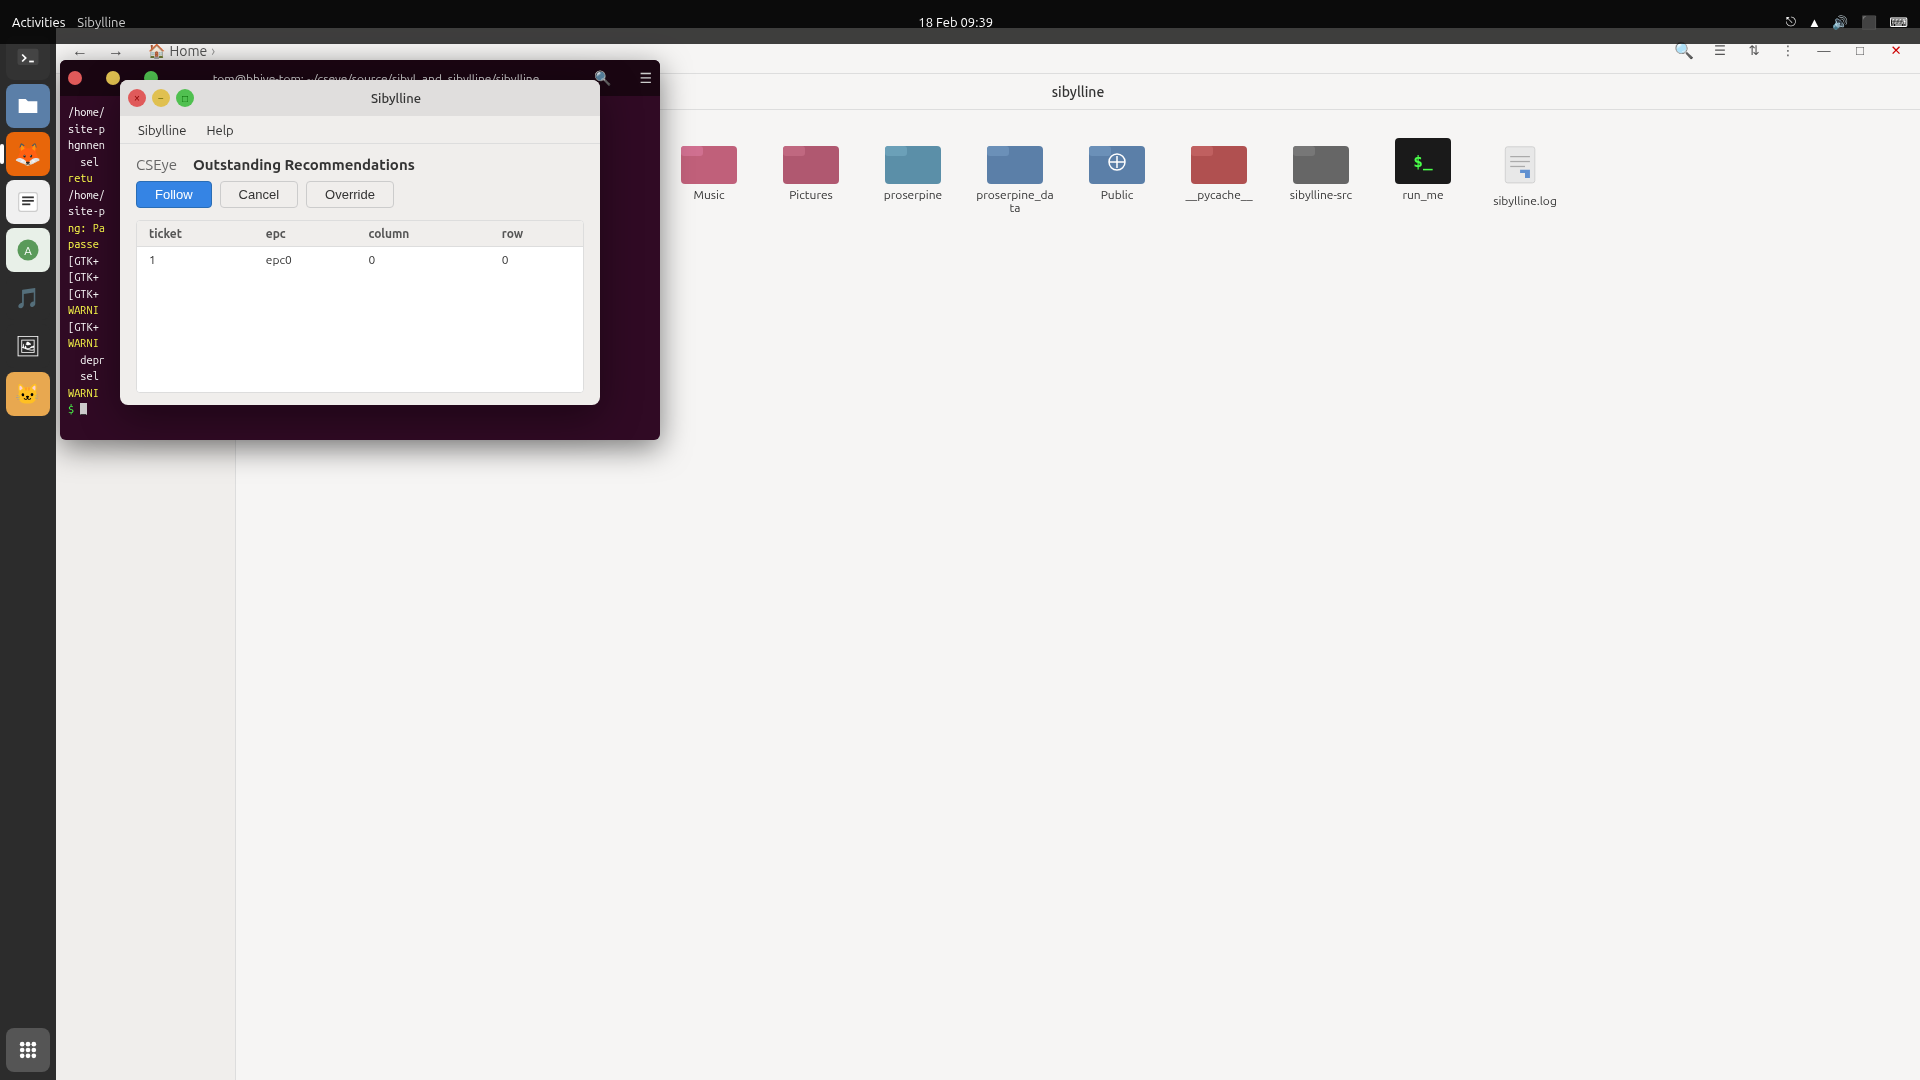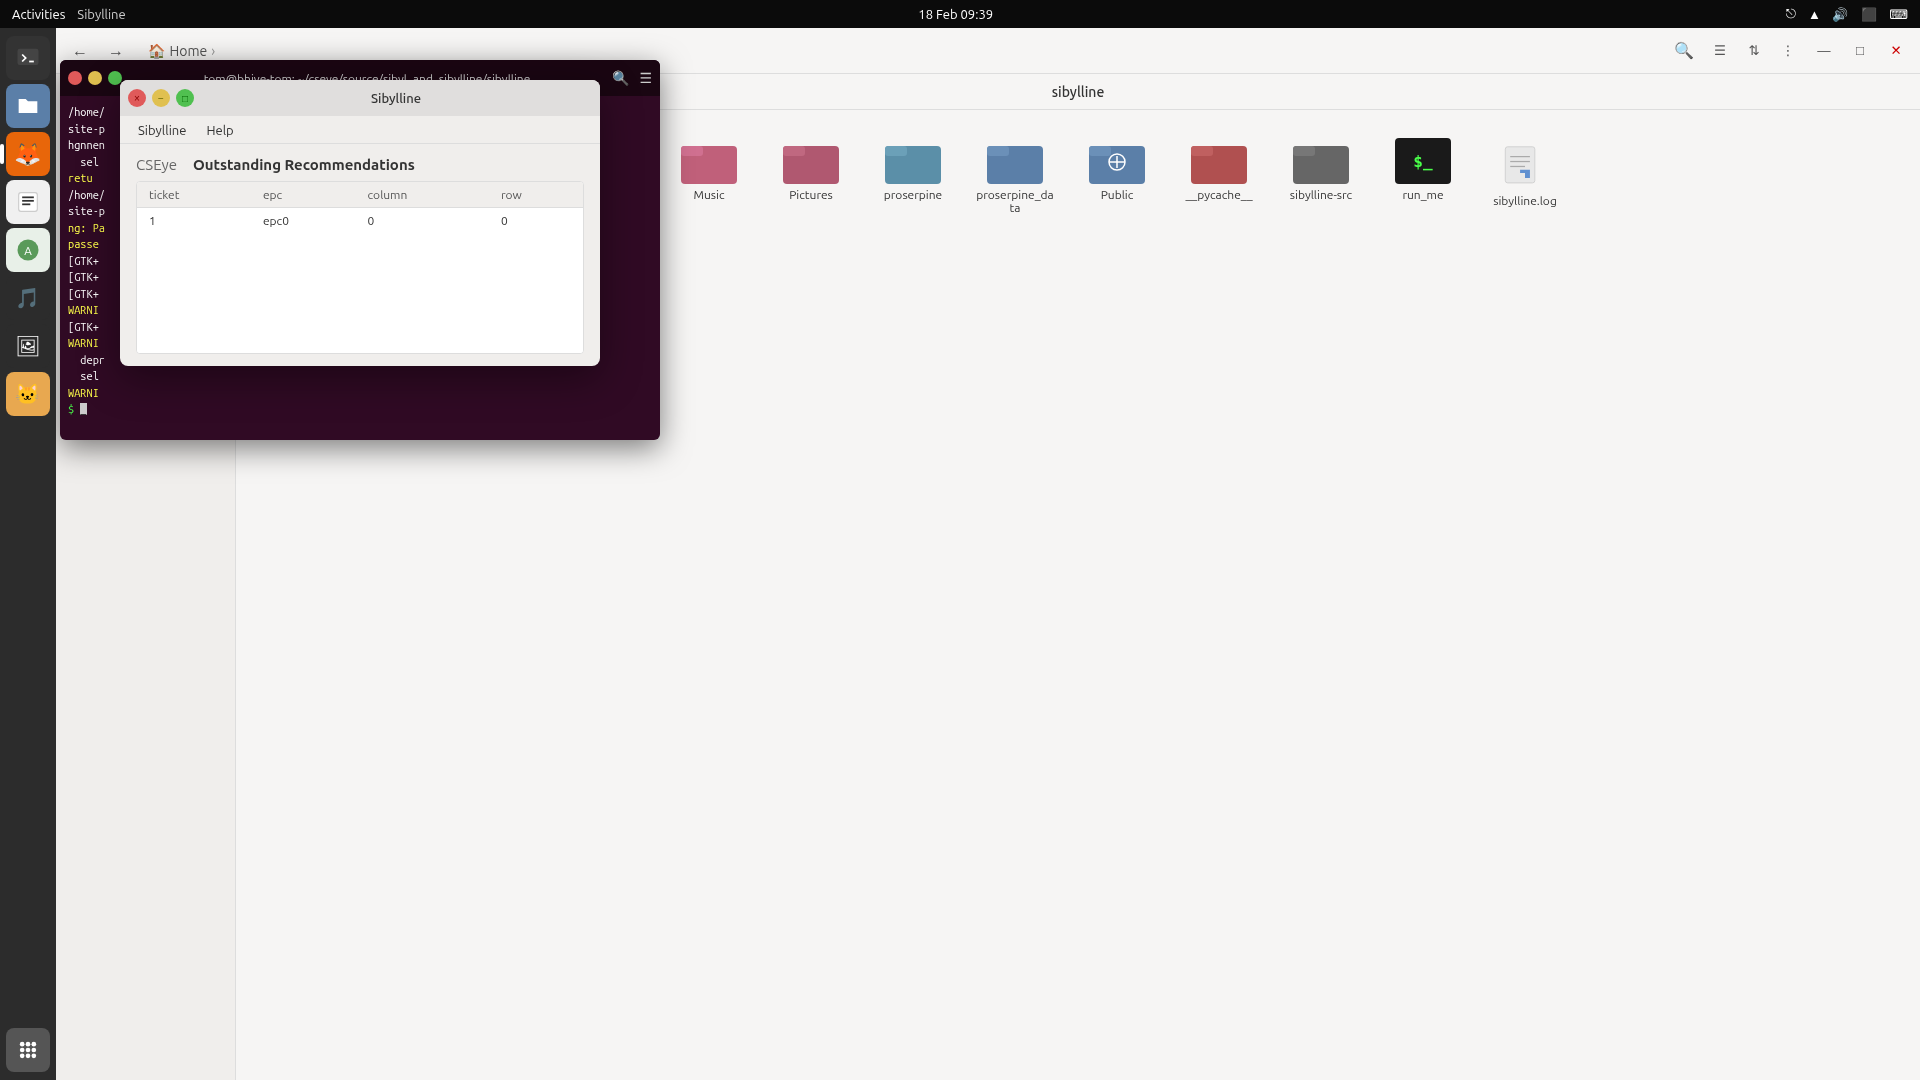--- a/index.html
+++ b/index.html
@@ -203,21 +203,21 @@
       overflow: hidden;
       box-shadow: 0 8px 30px rgba(0,0,0,0.5);
       z-index: 30;
     }
     .terminal-titlebar {
       height: 36px;
       background: #1a0612;
       display: flex;
       align-items: center;
       padding: 0 8px;
-      gap: 6px;
+      gap: 24px;
     }
     .terminal-btn {
       width: 14px; height: 14px;
       border-radius: 50%;
       cursor: pointer;
     }
     .terminal-title {
       flex: 1;
       text-align: center;
       color: #ccc;
@@ -340,39 +340,39 @@
     .sib-table {
       width: 100%;
       border-collapse: collapse;
       font-size: 12px;
     }
     .sib-table th {
       background: #f0eeec;
       padding: 6px 12px;
       text-align: left;
       color: #555;
-      font-weight: 400;
+      font-weight: 700;
       border-bottom: 1px solid #ddd;
     }
     .sib-table td {
       padding: 6px 12px;
       color: #333;
       border-bottom: 1px solid #f0eeec;
     }
     .sib-table tr:last-child td { border-bottom: none; }
     .sib-table-empty {
       height: 120px;
       background: #fff;
     }
 
     
     .gnome-panel {
       position: absolute;
       top: 0; left: 0; right: 0;
-      height: 28px;
+      height: 44px;
       background: rgba(0,0,0,0.75);
       display: flex;
       align-items: center;
       justify-content: space-between;
       padding: 0 12px;
       color: #fff;
       font-size: 13px;
       z-index: 200;
     }
 
@@ -702,20 +702,25 @@
     <span class="sib-menu-item">Sibylline</span>
     <span class="sib-menu-item">Help</span>
   </div>
 
   <div class="sib-content">
     <div class="sib-section-title">
       <span class="sib-cseeye">CSEye</span>
       <span>Outstanding Recommendations</span>
     </div>
 
+    <div class="sib-buttons">
+      <button class="sib-action-btn primary">Follow</button>
+      <button class="sib-action-btn">Cancel</button>
+      <button class="sib-action-btn">Override</button>
+    </div>
 
     <div class="sib-table-area">
       <table class="sib-table">
         <thead>
           <tr>
             <th>ticket</th>
             <th>epc</th>
             <th>column</th>
             <th>row</th>
           </tr>

